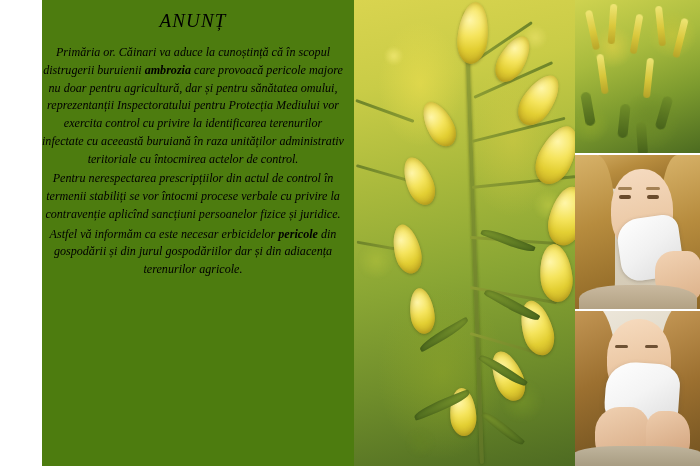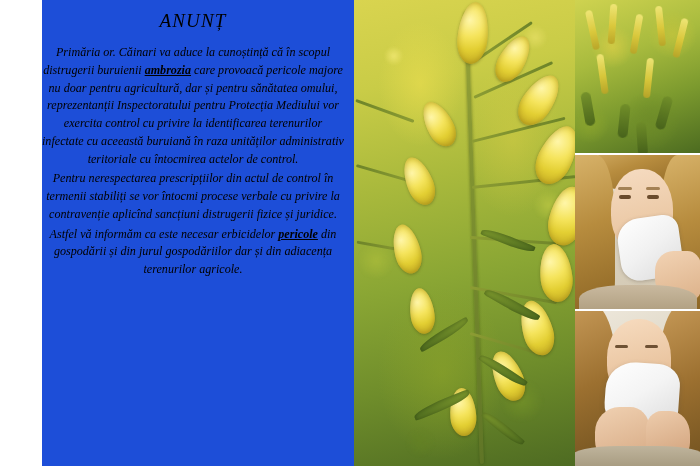--- a/index.html
+++ b/index.html
@@ -19,21 +19,21 @@
     height: 466px;
     display: flex;
     background: #ffffff;
   }
 
   
   .text-col {
     width: 325px;
     height: 466px;
     padding: 6px 10px 4px 0;
-    background: #1d4ed8;
+    background: #4d7c0f;
     display: flex;
     flex-direction: column;
     align-items: center;
     margin-left: 42px;
   }
 
   .doc-title {
     font-family: "Liberation Serif", serif;
     font-style: italic;
     font-size: 19px;
@@ -46,21 +46,21 @@
   .para {
     font-family: "Liberation Serif", serif;
     font-style: italic;
     font-size: 12.1px;
     line-height: 1.47;
     color: #000000;
     text-align: center;
     width: 302px;
     margin: 0 0 2px 0;
   }
-  .para b { font-weight: bold; font-style: italic; text-decoration: underline; }
+  .para b { font-weight: bold; font-style: italic; }
 
   
   .photo-main {
     position: relative;
     width: 250px;
     height: 466px;
     overflow: hidden;
   }
   .photo-side {
     position: relative;
@@ -260,21 +260,21 @@
 </style>
 </head>
 <body>
 
 <div class="page">
 
   <div class="text-col">
     <div class="doc-title">ANUNȚ</div>
 
     <p class="para"><span>Primăria or. Căinari va aduce la cunoștință că în scopul distrugerii buruienii </span><b>ambrozia</b><span> care provoacă pericole majore nu doar pentru agricultură, dar și pentru sănătatea omului, reprezentanții Inspectoratului pentru Protecția Mediului vor exercita control cu privire la identificarea terenurilor infectate cu aceeastă buruiană în raza unităților administrativ teritoriale cu întocmirea actelor de control.</span></p>
-    <p class="para"><span>Pentru nerespectarea prescripțiilor din actul de control în termenii stabiliți se vor întocmi procese verbale cu privire la contravenție aplicînd sancțiuni distrugerii fizice și juridice.</span></p>
+    <p class="para"><span>Pentru nerespectarea prescripțiilor din actul de control în termenii stabiliți se vor întocmi procese verbale cu privire la contravenție aplicînd sancțiuni persoanelor fizice și juridice.</span></p>
     <p class="para"><span>Astfel vă informăm ca este necesar erbicidelor </span><b>pericole</b><span> din gospodării și din jurul gospodăriilor dar și din adiacența terenurilor agricole.</span></p>
   </div>
 
   <div class="photo-main ph-plant">
     <div class="blur-bg"></div>
 
     <div class="stem"></div>
 
     <div class="branch" style="left:120px; top:60px;  width:70px;  transform:rotate(-34deg);"></div>
     <div class="branch" style="left:120px; top:96px;  width:86px;  transform:rotate(-24deg);"></div>

